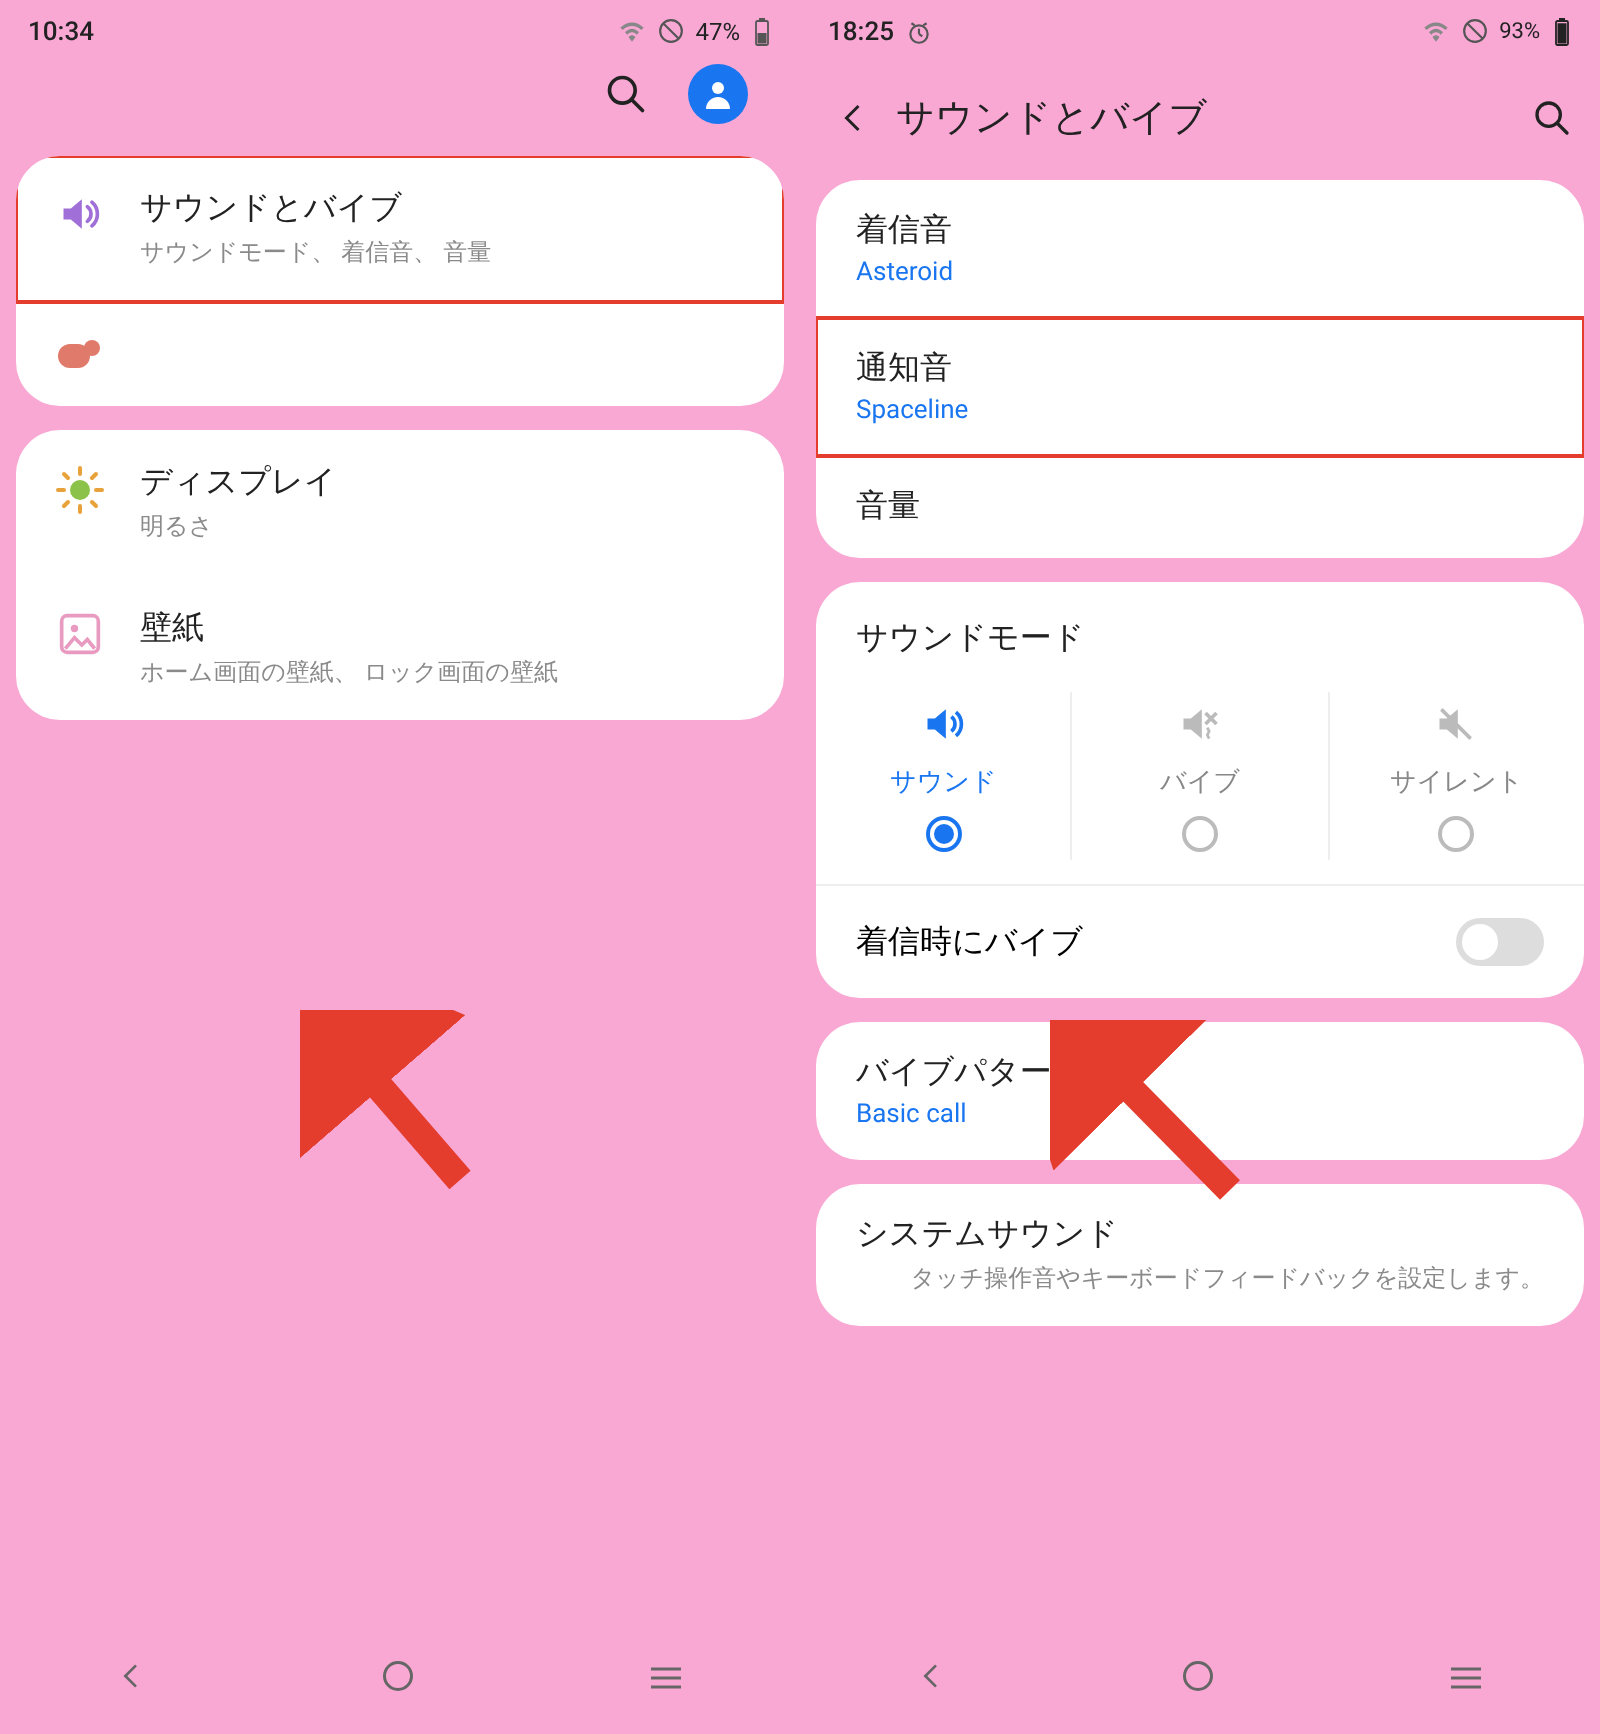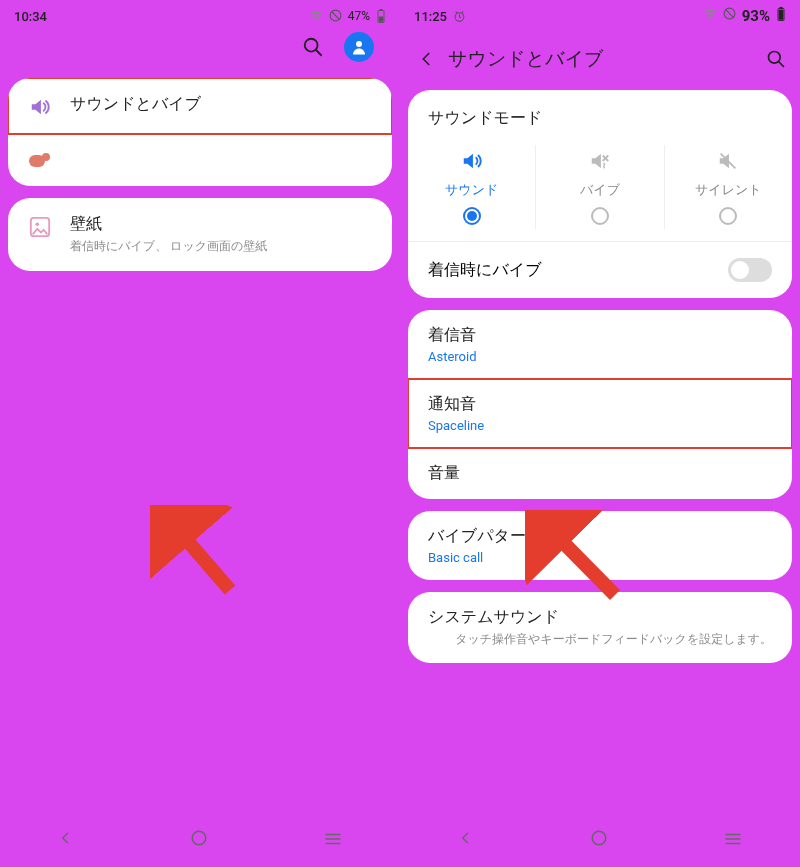--- a/index.html
+++ b/index.html
@@ -7,21 +7,21 @@
     font-family: -apple-system, BlinkMacSystemFont, "Segoe UI", Roboto, sans-serif;
     background: #f2f2f2;
     width: 800px;
     height: 867px;
     display: flex;
     position: relative;
   }
   .screen {
     width: 400px;
     height: 867px;
-    background: #d946ef;
+    background: #f9a8d4;
     position: relative;
     overflow: hidden;
   }
 
   
   .statusbar {
     height: 32px;
     display: flex;
     align-items: center;
     padding: 0 14px;
@@ -227,44 +227,66 @@
     <div class="row highlight">
       <span class="row-icon">
         <svg width="24" height="22" viewBox="0 0 24 24">
             <path d="M3 9v6h4l6 5V4L7 9H3z" fill="#a070d8"></path>
             <path d="M16 8c1.3 1 2 2.4 2 4s-.7 3-2 4" fill="none" stroke="#a070d8" stroke-width="2" stroke-linecap="round"></path>
             <path d="M18.5 5.5c2 1.7 3 4 3 6.5s-1 4.8-3 6.5" fill="none" stroke="#a070d8" stroke-width="2" stroke-linecap="round"></path>
           </svg>
       </span>
       <div class="row-text">
         <div class="row-title">サウンドとバイブ</div>
+        <div class="row-sub">サウンドモード、 着信音、 音量</div>
       </div>
     </div>
     <div class="row">
       <span class="row-icon">
         <svg width="24" height="18" viewBox="0 0 24 18">
             <rect x="1" y="3" width="16" height="12" rx="6" fill="#e07a6a"></rect>
             <circle cx="18" cy="5" r="4" fill="#e07a6a"></circle>
           </svg>
       </span>
     </div>
   </div>
 
   <div class="card">
+    <div class="row">
+      <span class="row-icon">
+        <svg width="24" height="24" viewBox="0 0 24 24">
+            <circle cx="12" cy="12" r="5" fill="#8bc34a"></circle>
+            <g stroke="#e8a23a" stroke-width="2" stroke-linecap="round">
+              <line x1="12" y1="1" x2="12" y2="4"></line>
+              <line x1="12" y1="20" x2="12" y2="23"></line>
+              <line x1="1" y1="12" x2="4" y2="12"></line>
+              <line x1="20" y1="12" x2="23" y2="12"></line>
+              <line x1="4" y1="4" x2="6" y2="6"></line>
+              <line x1="18" y1="18" x2="20" y2="20"></line>
+              <line x1="4" y1="20" x2="6" y2="18"></line>
+              <line x1="18" y1="6" x2="20" y2="4"></line>
+            </g>
+          </svg>
+      </span>
+      <div class="row-text">
+        <div class="row-title">ディスプレイ</div>
+        <div class="row-sub">明るさ</div>
+      </div>
+    </div>
     <div class="row">
       <span class="row-icon">
         <svg width="22" height="22" viewBox="0 0 24 24">
             <rect x="2" y="2" width="20" height="20" rx="3" fill="none" stroke="#e89ac0" stroke-width="2"></rect>
             <circle cx="9" cy="9" r="2" fill="#e89ac0"></circle>
             <path d="M4 20l5-6 4 4 3-3 4 5" fill="none" stroke="#e89ac0" stroke-width="2"></path>
           </svg>
       </span>
       <div class="row-text">
         <div class="row-title">壁紙</div>
-        <div class="row-sub">着信時にバイブ、 ロック画面の壁紙</div>
+        <div class="row-sub">ホーム画面の壁紙、 ロック画面の壁紙</div>
       </div>
     </div>
   </div>
 
   <div class="navbar">
     <span><svg width="16" height="16" viewBox="0 0 24 24">
           <polyline points="15,4 7,12 15,20" fill="none" stroke="#666" stroke-width="2"></polyline>
         </svg></span>
     <span><svg width="18" height="18" viewBox="0 0 24 24">
           <circle cx="12" cy="12" r="9" fill="none" stroke="#666" stroke-width="2"></circle>
@@ -281,21 +303,21 @@
         <marker id="ah1" markerWidth="8" markerHeight="8" refX="2" refY="4" orient="auto">
           <polygon points="0,0 8,4 0,8" fill="#e43d2d"></polygon>
         </marker>
       </defs>
     <line x1="80" y1="85" x2="22" y2="18" stroke="#e43d2d" stroke-width="14" marker-end="url(#ah1)"></line>
   </svg>
 </div>
 
 <div class="screen">
   <div class="statusbar">
-    <span class="time">11:25</span>
+    <span class="time">18:25</span>
     <span class="sb-icon" style="margin-left:6px;">
       <svg width="13" height="13" viewBox="0 0 24 24">
           <circle cx="12" cy="13" r="8" fill="none" stroke="#555" stroke-width="2"></circle>
           <line x1="12" y1="13" x2="12" y2="8" stroke="#555" stroke-width="2"></line>
           <line x1="12" y1="13" x2="15" y2="15" stroke="#555" stroke-width="2"></line>
           <line x1="5" y1="3" x2="8" y2="5" stroke="#555" stroke-width="2"></line>
           <line x1="19" y1="3" x2="16" y2="5" stroke="#555" stroke-width="2"></line>
         </svg>
     </span>
     <span class="spacer"></span>
@@ -304,21 +326,21 @@
         <svg width="14" height="12" viewBox="0 0 24 20">
             <path d="M12 20l-3-4c1-1 2-1.5 3-1.5s2 .5 3 1.5l-3 4zm-6-8c2-2 4-3 6-3s4 1 6 3l-2 2c-1.3-1.3-2.7-2-4-2s-2.7.7-4 2l-2-2zm-4-4c3-3 6.5-4.5 10-4.5S19 5 22 8l-2 2c-2.3-2.3-5.2-3.5-8-3.5S6.3 7.7 4 10l-2-2z" fill="#888"></path>
           </svg>
       </span>
       <span class="sb-icon">
         <svg width="13" height="13" viewBox="0 0 24 24">
             <circle cx="12" cy="12" r="10" fill="none" stroke="#555" stroke-width="2"></circle>
             <line x1="5" y1="5" x2="19" y2="19" stroke="#555" stroke-width="2"></line>
           </svg>
       </span>
-      <span style="font-size:15px;font-weight:bold;">93%</span>
+      <span style="font-size:11px;">93%</span>
       <span class="sb-icon">
         <svg width="10" height="15" viewBox="0 0 12 20">
             <rect x="2" y="2" width="8" height="16" rx="1" fill="none" stroke="#222" stroke-width="1.2"></rect>
             <rect x="4" y="0" width="4" height="2" fill="#222"></rect>
             <rect x="3" y="3.5" width="6" height="13.5" fill="#222"></rect>
           </svg>
       </span>
     </span>
   </div>
 
@@ -328,20 +350,34 @@
           <polyline points="15,4 7,12 15,20" fill="none" stroke="#222" stroke-width="2"></polyline>
         </svg>
     </span>
     <h2>サウンドとバイブ</h2>
     <span class="search">
       <svg width="20" height="20" viewBox="0 0 24 24">
           <circle cx="10" cy="10" r="7" fill="none" stroke="#222" stroke-width="2"></circle>
           <line x1="15" y1="15" x2="21" y2="21" stroke="#222" stroke-width="2" stroke-linecap="round"></line>
         </svg>
     </span>
+  </div>
+
+  <div class="card">
+    <div class="srow">
+      <div class="srow-title">着信音</div>
+      <div class="srow-sub">Asteroid</div>
+    </div>
+    <div class="srow highlight">
+      <div class="srow-title">通知音</div>
+      <div class="srow-sub">Spaceline</div>
+    </div>
+    <div class="srow">
+      <div class="srow-title">音量</div>
+    </div>
   </div>
 
   <div class="card">
     <div class="mode-title">サウンドモード</div>
     <div class="mode-options">
       <div class="mode-opt">
         <span class="mode-icon">
           <svg width="22" height="22" viewBox="0 0 24 24">
               <path d="M3 9v6h4l6 5V4L7 9H3z" fill="#1976f0"></path>
               <path d="M16 8c1.3 1 2 2.4 2 4s-.7 3-2 4" fill="none" stroke="#1976f0" stroke-width="2"></path>
@@ -375,34 +411,20 @@
       </div>
     </div>
     <div class="toggle-row">
       <span style="font-size:16px;">着信時にバイブ</span>
       <span class="toggle"></span>
     </div>
   </div>
 
   <div class="card">
     <div class="srow">
-      <div class="srow-title">着信音</div>
-      <div class="srow-sub">Asteroid</div>
-    </div>
-    <div class="srow highlight">
-      <div class="srow-title">通知音</div>
-      <div class="srow-sub">Spaceline</div>
-    </div>
-    <div class="srow">
-      <div class="srow-title">音量</div>
-    </div>
-  </div>
-
-  <div class="card">
-    <div class="srow">
       <div class="srow-title">バイブパターン</div>
       <div class="srow-sub">Basic call</div>
     </div>
   </div>
 
   <div class="card" style="margin-bottom:0;">
     <div class="srow">
       <div class="srow-title">システムサウンド</div>
       <div class="srow-desc">タッチ操作音やキーボードフィードバックを設定します。</div>
     </div>

